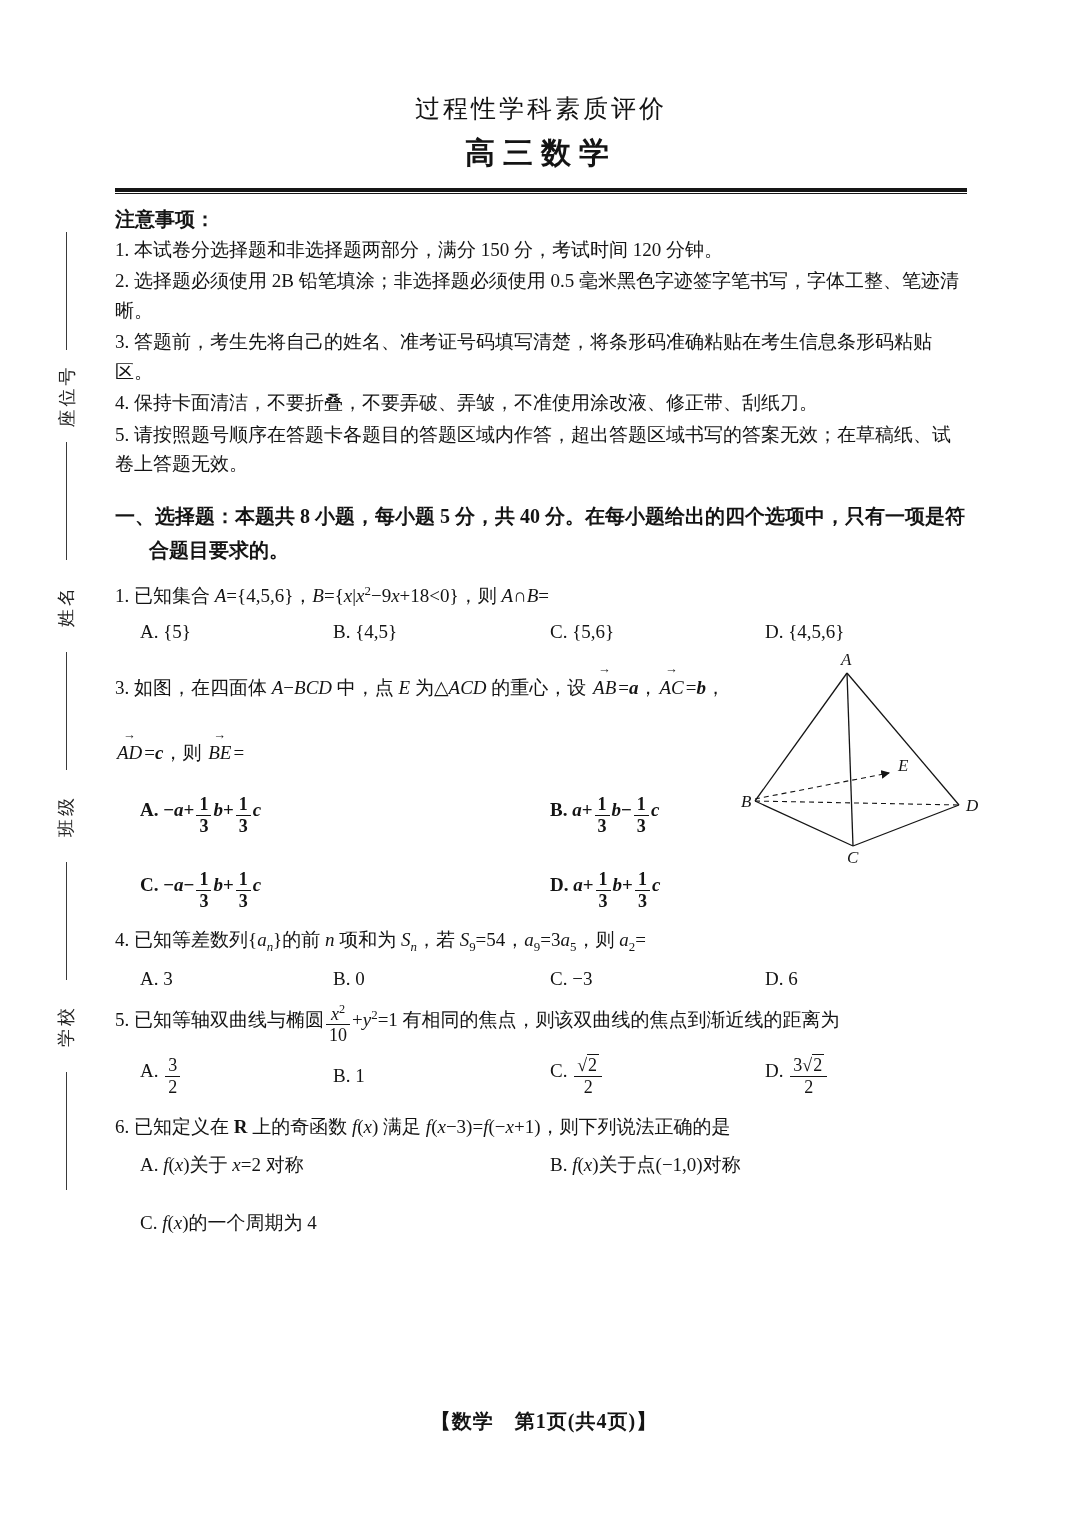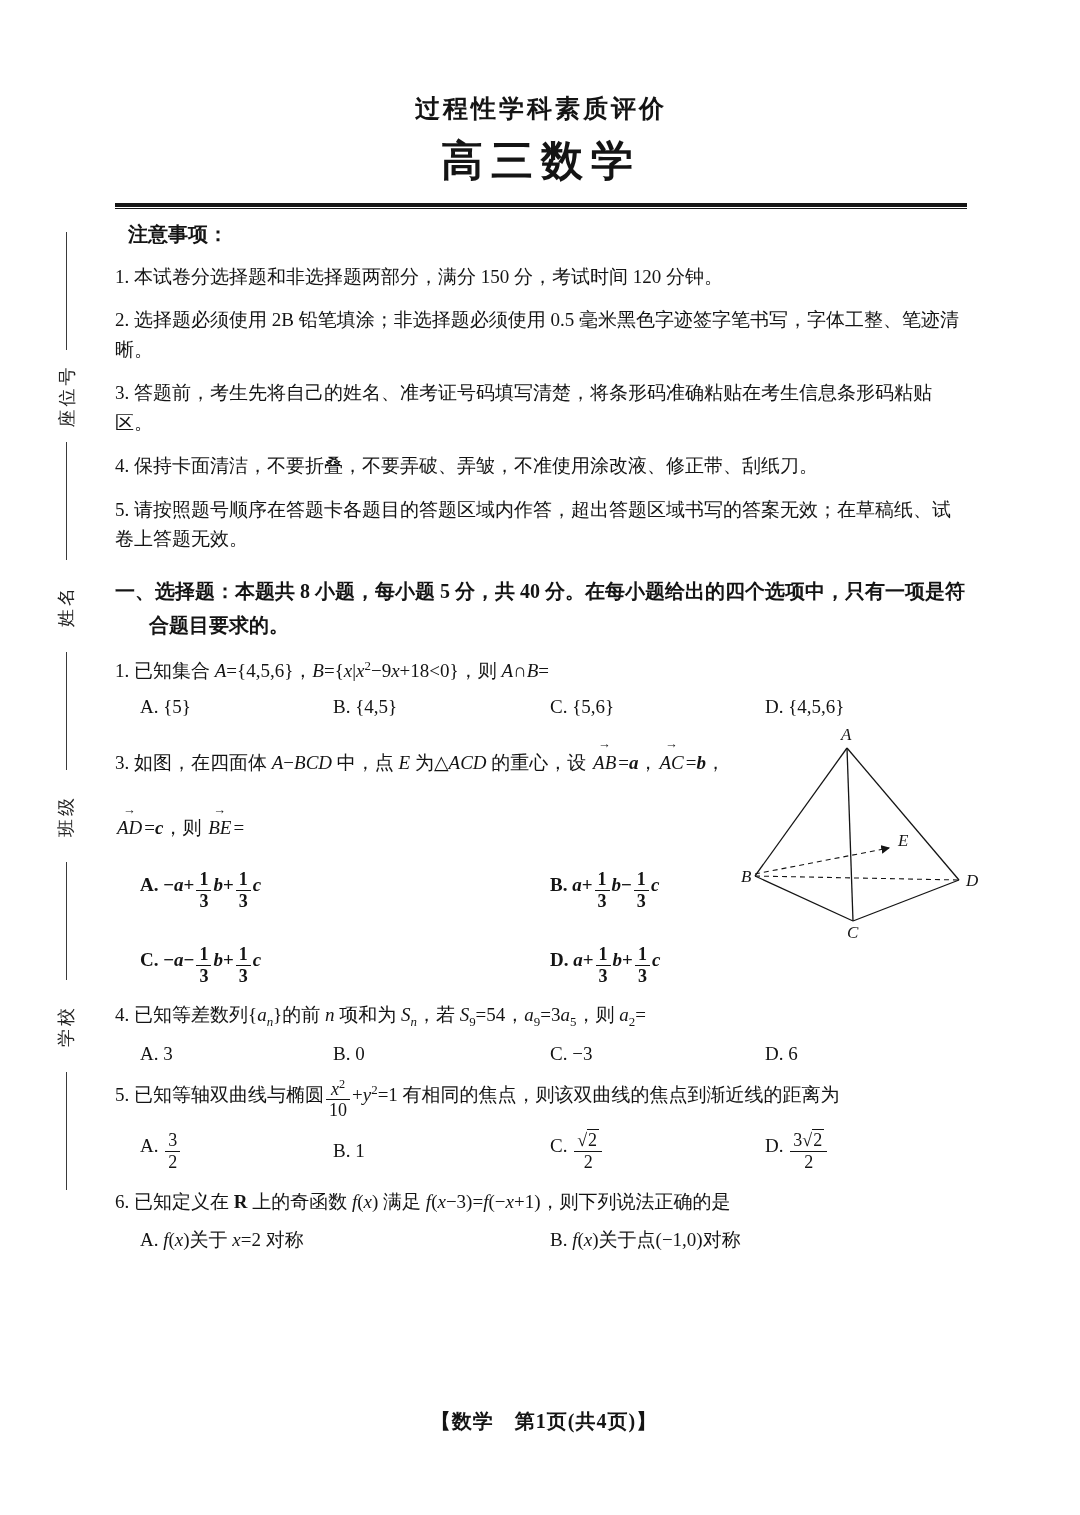--- a/index.html
+++ b/index.html
@@ -22,27 +22,27 @@
   .seal-line { width: 1px; height: 118px; background: #3a3a3a; }
   .seal-label-wrap { height: 72px; display: flex; align-items: center; justify-content: center; }
   .seal-label-wrap span {
     transform: rotate(-90deg); white-space: nowrap;
     font-size: 18px; letter-spacing: 3px; color: #222;
   }
 
   
   .content { position: absolute; left: 115px; top: 0; width: 852px; }
 
-  .exam-title { margin: 92px 0 0; text-align: center; font-size: 25px; font-weight: 700; letter-spacing: 3px; }
-  .exam-subtitle { margin: 8px 0 0; text-align: center; font-size: 42px; font-weight: 700; letter-spacing: 8px; }
+  .exam-title { margin: 92px 0 0; text-align: center; font-size: 25px; font-weight: 400; letter-spacing: 3px; }
+  .exam-subtitle { margin: 8px 0 0; text-align: center; font-size: 30px; font-weight: 700; letter-spacing: 8px; }
   .header-rule { margin-top: 14px; height: 6px; border-top: 4px solid #161616; border-bottom: 1px solid #161616; }
 
   .notes { margin-top: 12px; }
-  .notes-heading { font-weight: 700; font-size: 20px; margin: 2px 13px; }
-  .notes p { margin: 14px 0; line-height: 1.55; }
+  .notes-heading { font-weight: 700; font-size: 20px; margin: 2px 0; }
+  .notes p { margin: 2px 0; line-height: 1.55; }
 
   .section-heading {
     margin-top: 20px; font-weight: 700; font-size: 20px; line-height: 1.7;
     padding-left: 34px; text-indent: -34px;
   }
 
   .question { margin-top: 12px; position: relative; }
   .stem { line-height: 1.75; }
   .options { display: grid; padding-left: 25px; margin-top: 9px; row-gap: 32px; align-items: center; }
   .cols-4 { grid-template-columns: 193px 217px 215px auto; }
@@ -180,20 +180,21 @@
         <span class="opt">C. <span class="frac"><span class="num"><span class="sqrt">√<span class="rad">2</span></span></span><span class="den">2</span></span></span>
         <span class="opt">D. <span class="frac"><span class="num">3<span class="sqrt">√<span class="rad">2</span></span></span><span class="den">2</span></span></span>
       </div>
     </div>
 
     <div class="question">
       <div class="stem">6. 已知定义在 <b>R</b> 上的奇函数 <i>f</i>(<i>x</i>) 满足 <i>f</i>(<i>x</i>−3)=<i>f</i>(−<i>x</i>+1)，则下列说法正确的是</div>
       <div class="options cols-2">
         <span class="opt">A. <i>f</i>(<i>x</i>)关于 <i>x</i>=2 对称</span>
         <span class="opt">B. <i>f</i>(<i>x</i>)关于点(−1,0)对称</span>
+        <span class="opt">C. <i>f</i>(<i>x</i>)的一个周期为 4</span>
       </div>
     </div>
 
   </main>
 
   <footer class="page-footer">【数学　第1页(共4页)】</footer>
 
 </div>
 
 </body></html>

